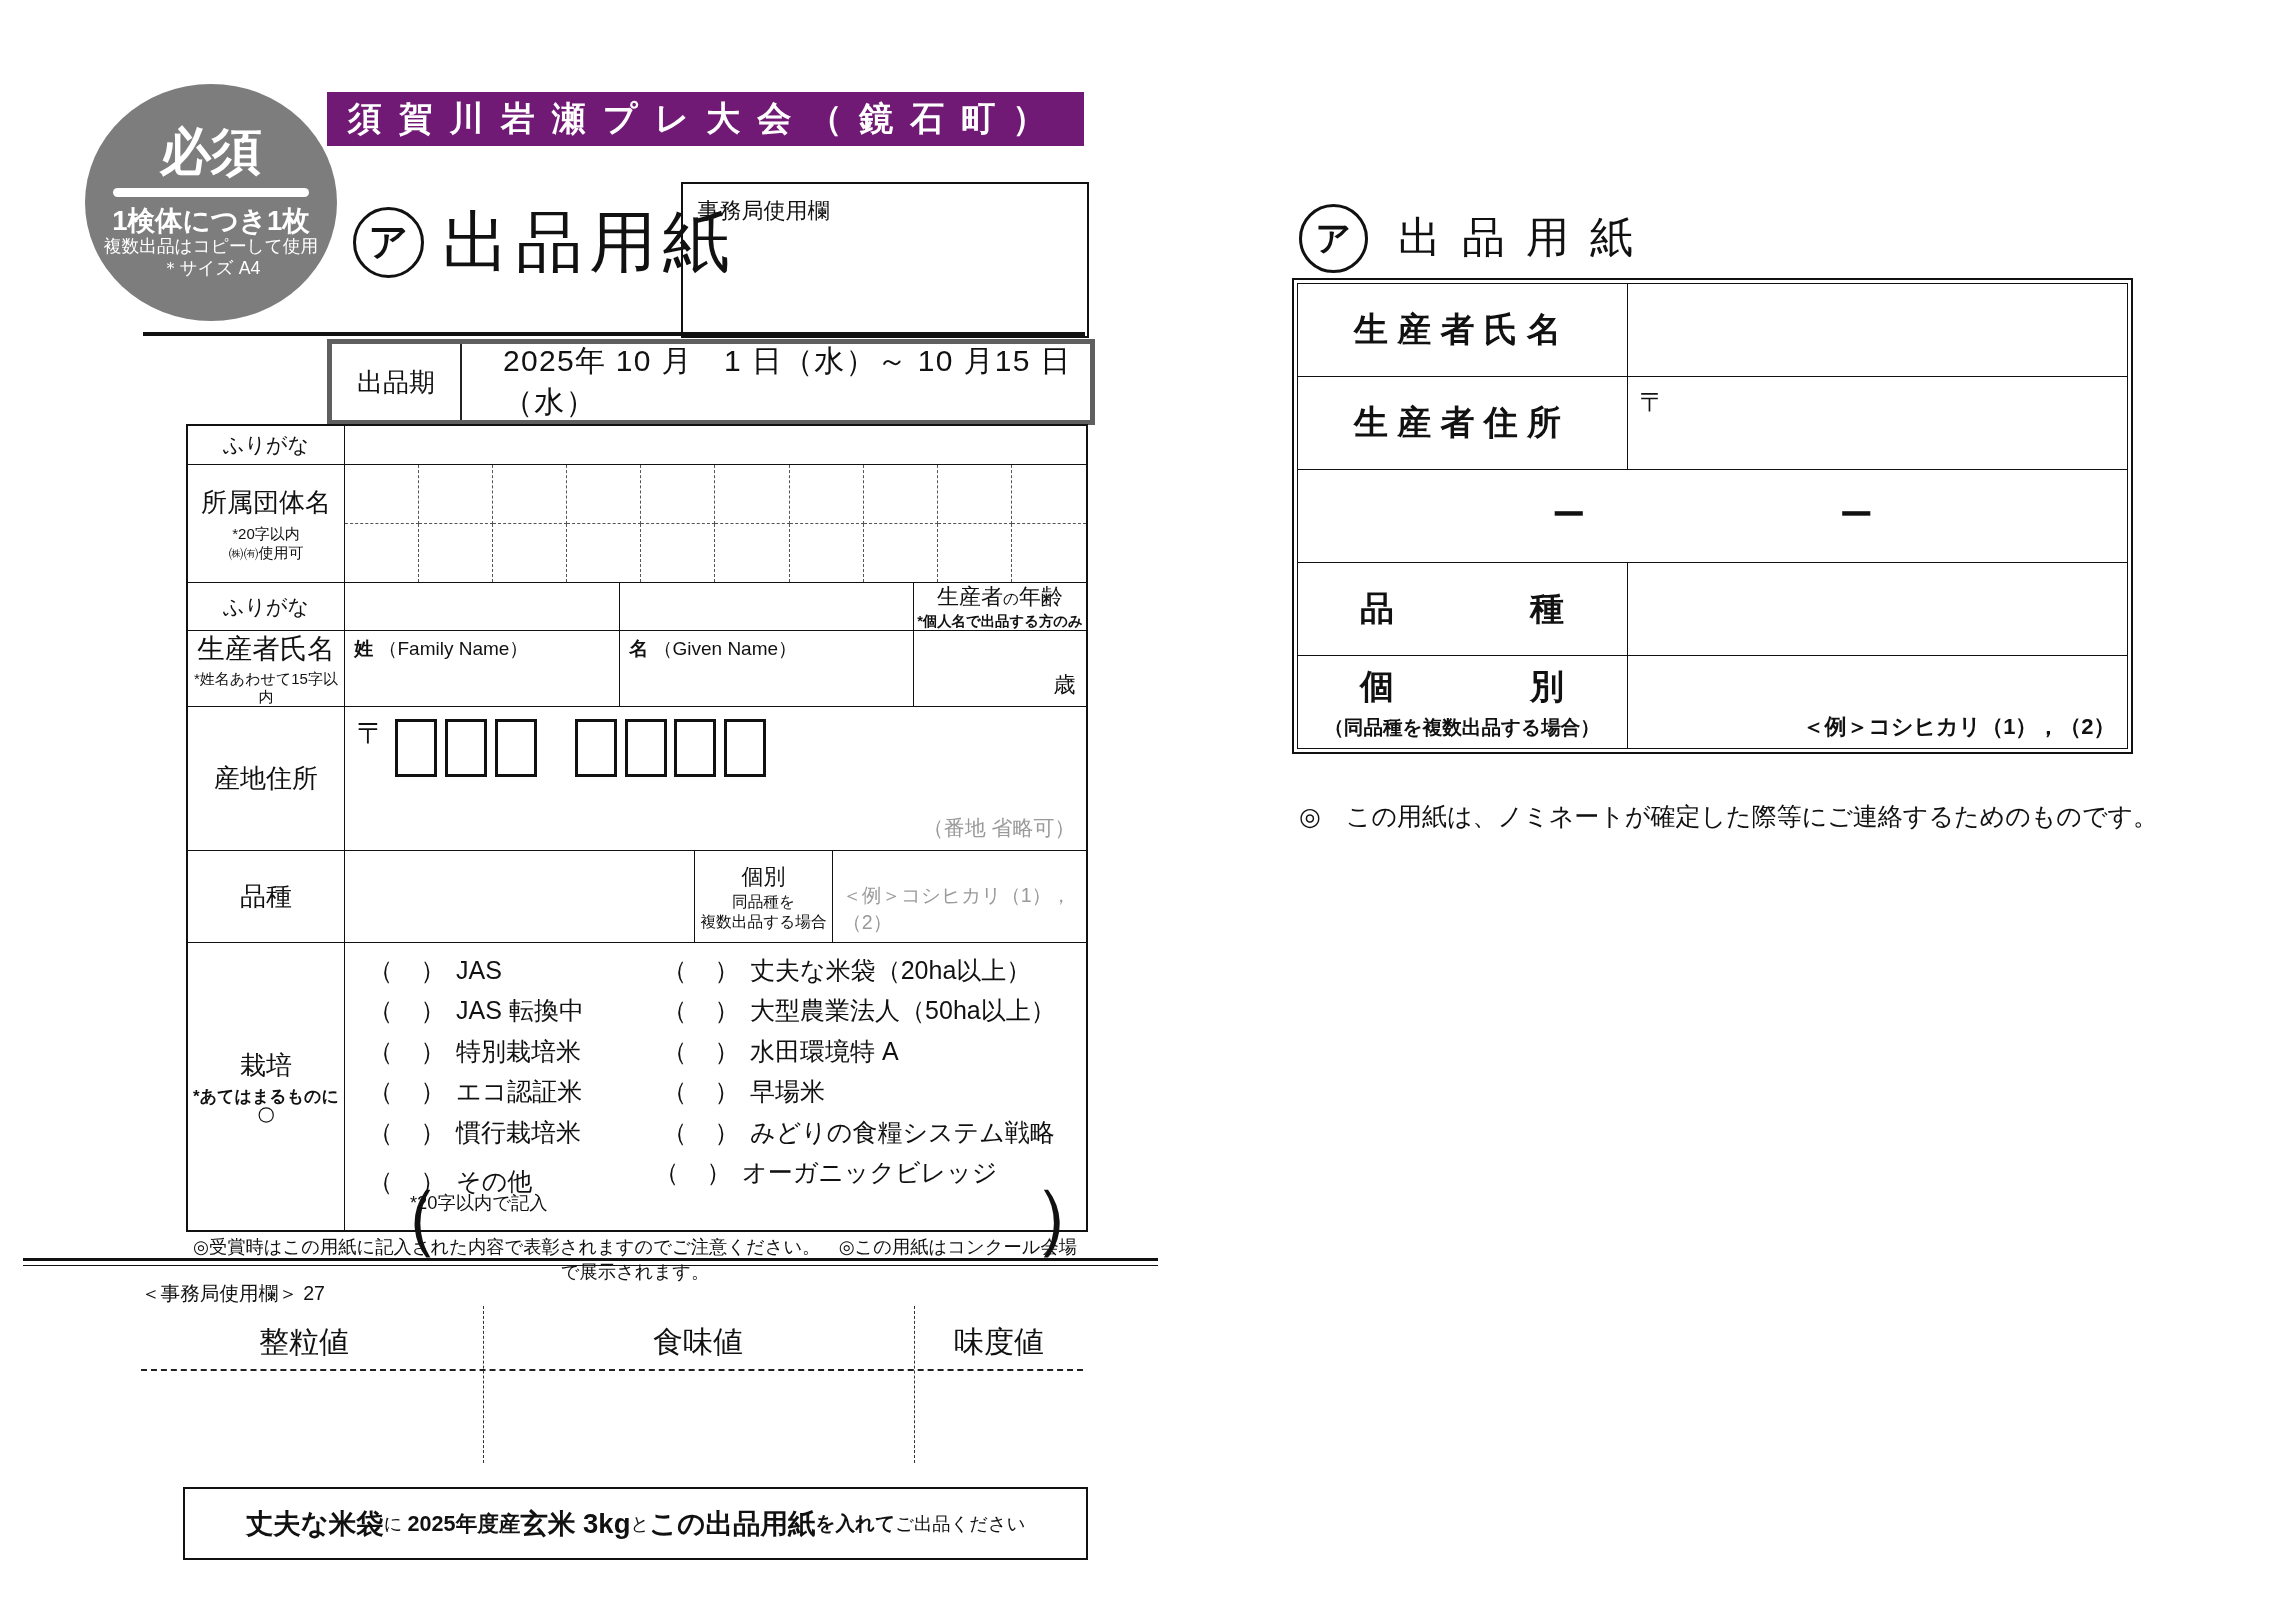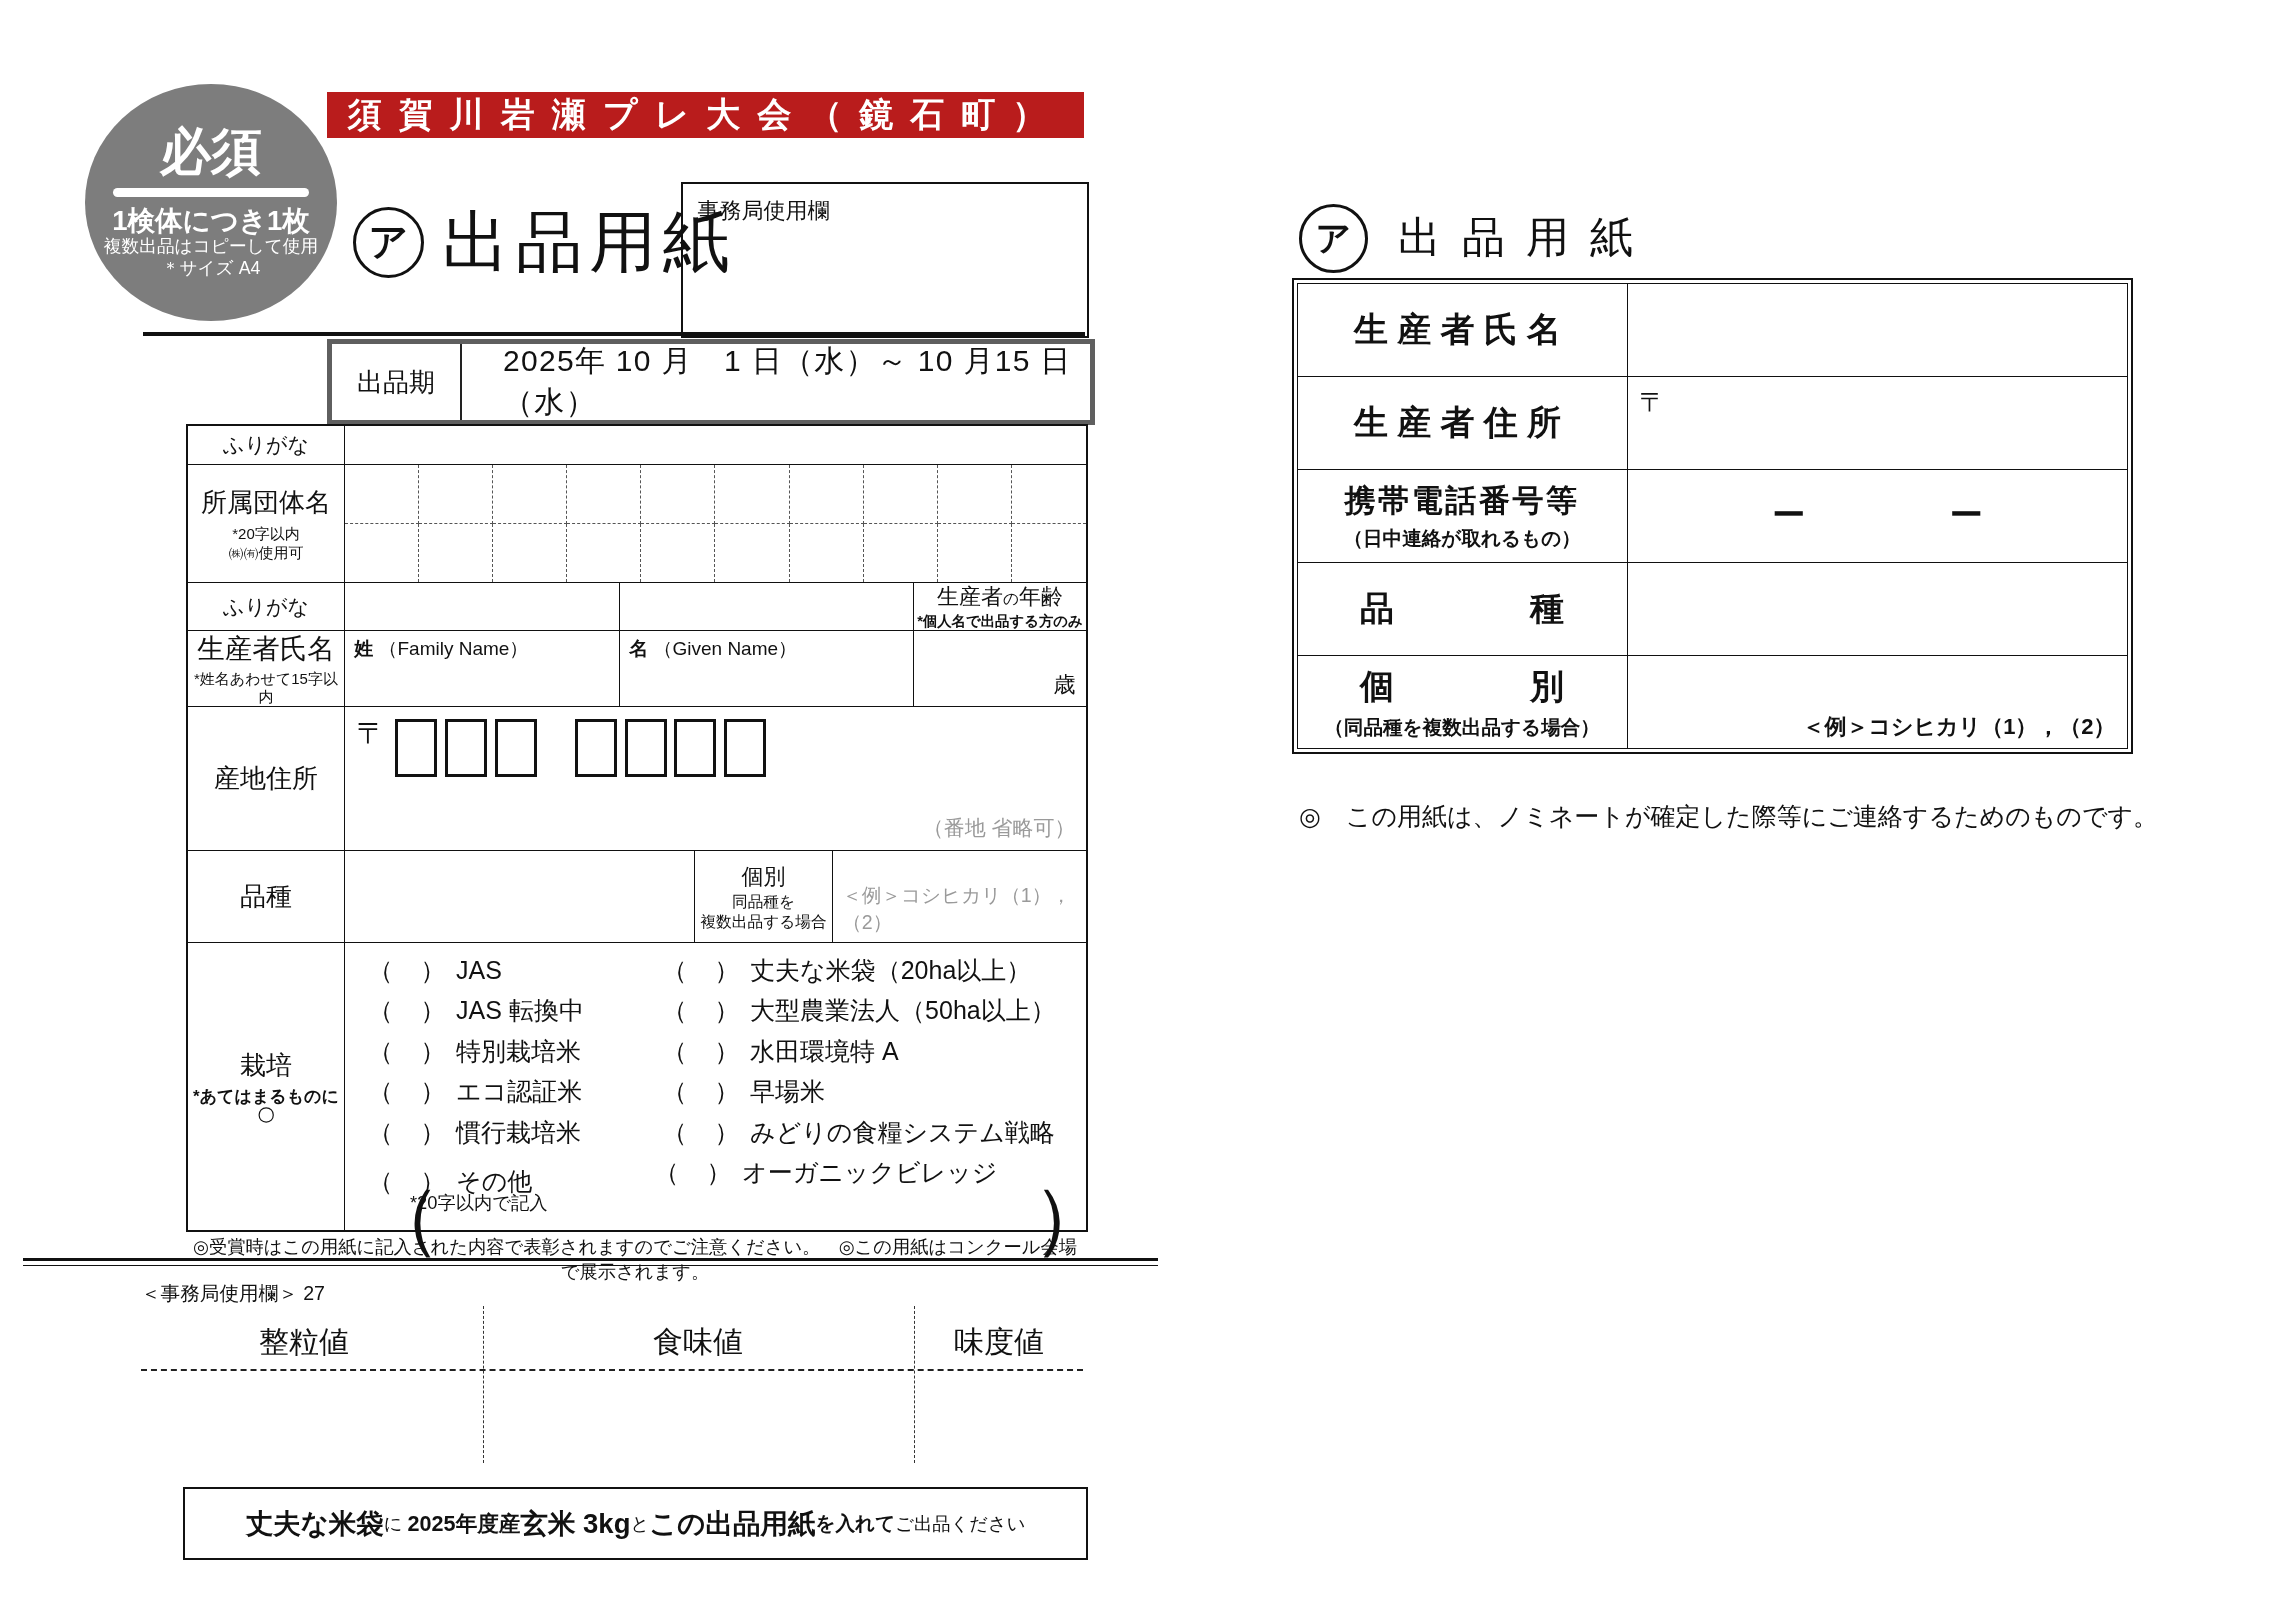--- a/index.html
+++ b/index.html
@@ -9,21 +9,21 @@
 
   
   #badge{left:85px;top:84px;width:252px;height:237px;background:#7d7d7d;border-radius:50%;
          display:flex;flex-direction:column;align-items:center;justify-content:center;color:#fff;text-align:center;}
   #badge .b-title{font-size:51px;font-weight:bold;line-height:52px;}
   #badge .b-rule{width:196px;height:8.5px;background:#fff;border-radius:4.6px;margin:10.5px 0 9.2px 0;}
   #badge .b-sub{font-size:27.5px;font-weight:bold;line-height:30px;}
   #badge .b-note{font-size:17.7px;line-height:21.6px;}
 
   
-  #banner{left:327px;top:92px;width:757px;height:46px;background:#b91c1c;color:#fff;
+  #banner{left:327px;top:92px;width:757px;height:54px;background:#701a75;color:#fff;
           display:flex;align-items:center;justify-content:center;font-size:34px;font-weight:bold;letter-spacing:17px;}
   #title-row{left:353px;top:196px;height:92px;display:flex;align-items:center;gap:18.3px;}
   .mark-circle{width:65px;height:65px;border:3.9px solid #111;border-radius:50%;
                display:flex;align-items:center;justify-content:center;font-weight:bold;}
   #title-row .mark-circle{font-size:39px;}
   #title-row .t-text{font-size:67px;font-weight:500;letter-spacing:6.5px;}
   #office-box{left:681px;top:182px;width:404px;height:152px;border:2px solid #111;}
   #office-box span{display:block;margin:11.8px 0 0 14.4px;font-size:22px;}
   #title-underline{left:143px;top:332px;width:942px;height:3.9px;background:#111;}
 
@@ -342,24 +342,20 @@
       </div>
       <div class="rrow">
         <div class="rlab">
             <span class="r-main">生産者住所</span>
           </div>
         <div class="rcnt">
           <span class="r-postal">〒</span>
         </div>
       </div>
       <div class="rrow">
-        <div class="rlab">
-          <span class="r-main" style="letter-spacing:2.6px;font-size:31px;">携帯電話番号等</span>
-          <span class="r-sub">（日中連絡が取れるもの）</span>
-        </div>
         <div class="rcnt">
           <div class="r-phone">
             <span>ー</span>
             <span>ー</span>
           </div>
         </div>
       </div>
       <div class="rrow">
         <div class="rlab">
             <span class="r-main" style="letter-spacing:0;font-family:Liberation Serif, serif;">品　　　　種</span>

